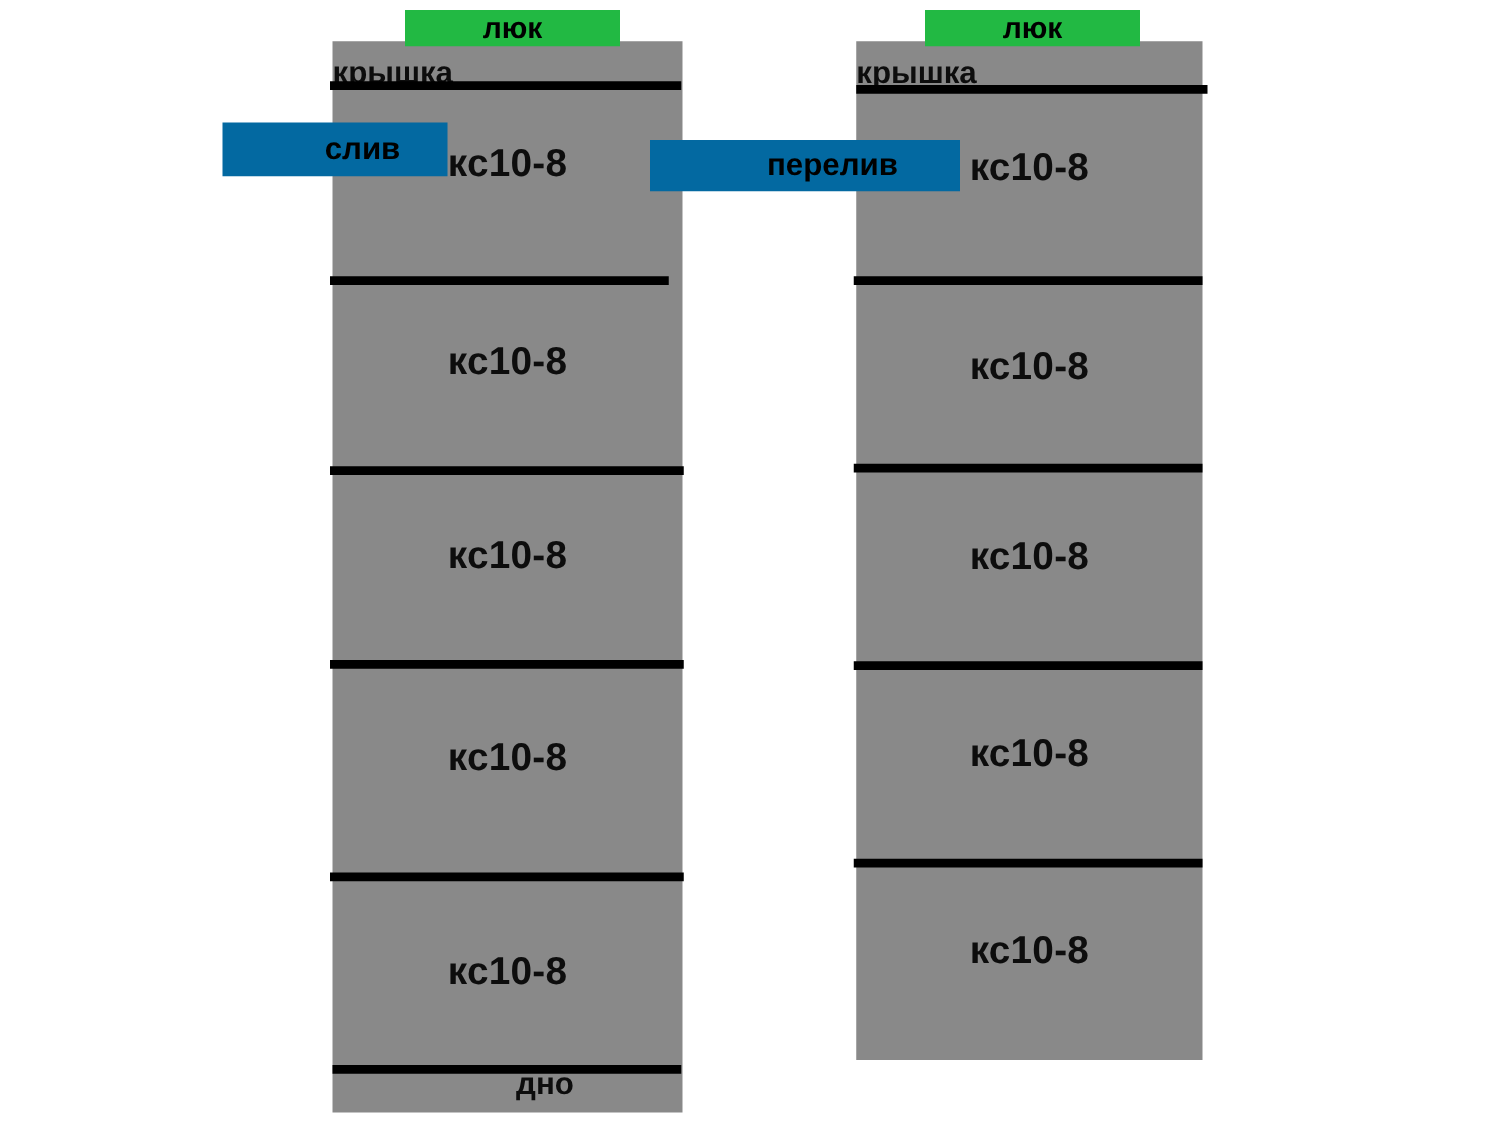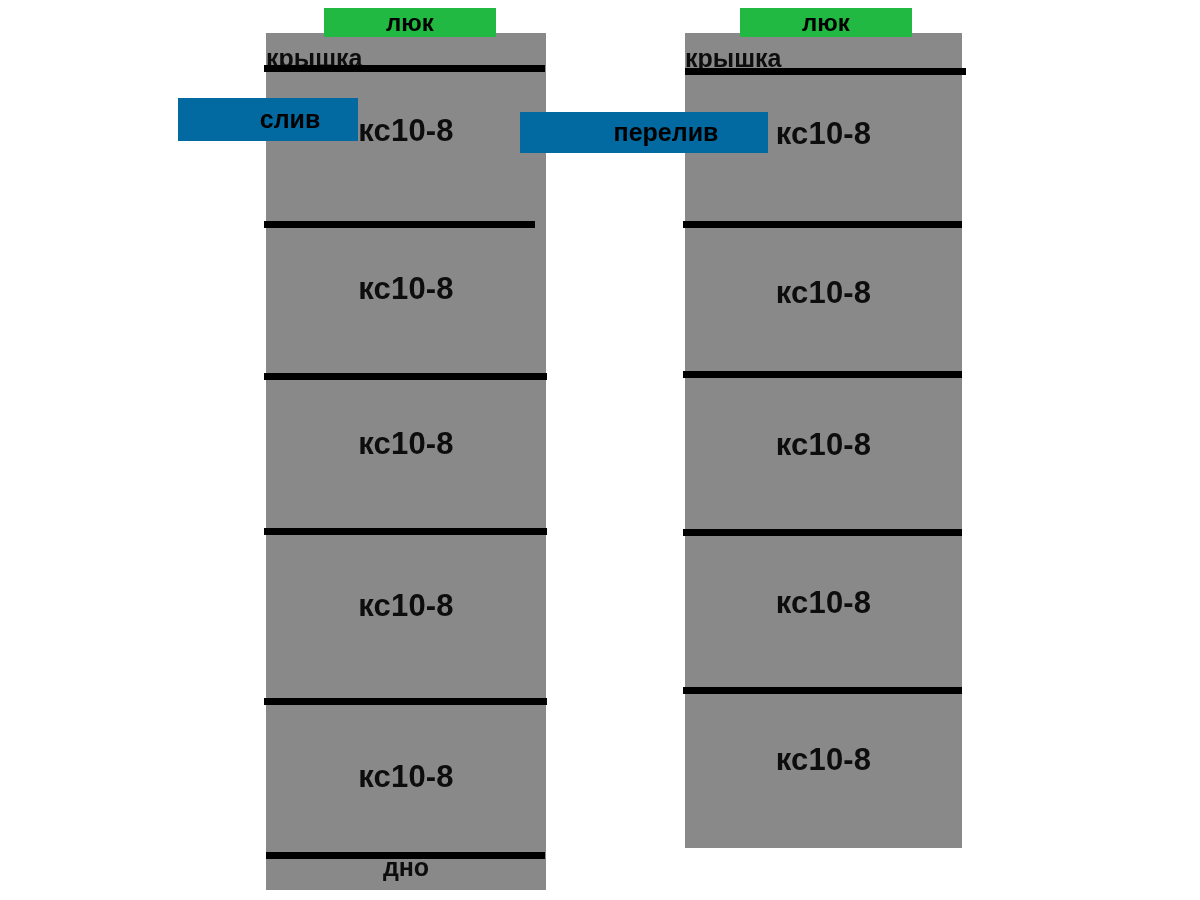--- a/index.html
+++ b/index.html
@@ -68,20 +68,21 @@
     white-space: nowrap;
   }
   .bottom-label {
     position: absolute;
     width: 100%;
     text-align: center;
     font-size: 25px;
     font-weight: bold;
     color: #0d0d0d;
     white-space: nowrap;
+    padding-left: 30px;
   }
 </style>
 </head>
 <body>
 
 <div id="canvas">
 
   <div class="shaft" style="left:266px; top:33px; width:280px; height:857px;">
 
     <div class="cover-label" style="top:11px;">крышка</div>

